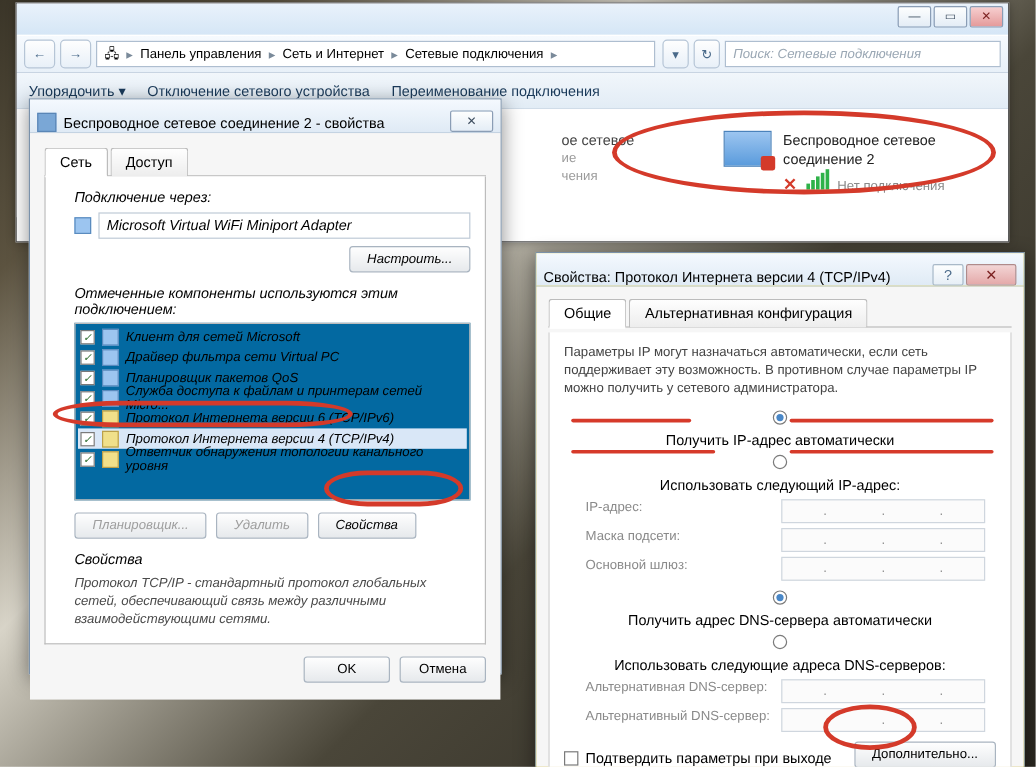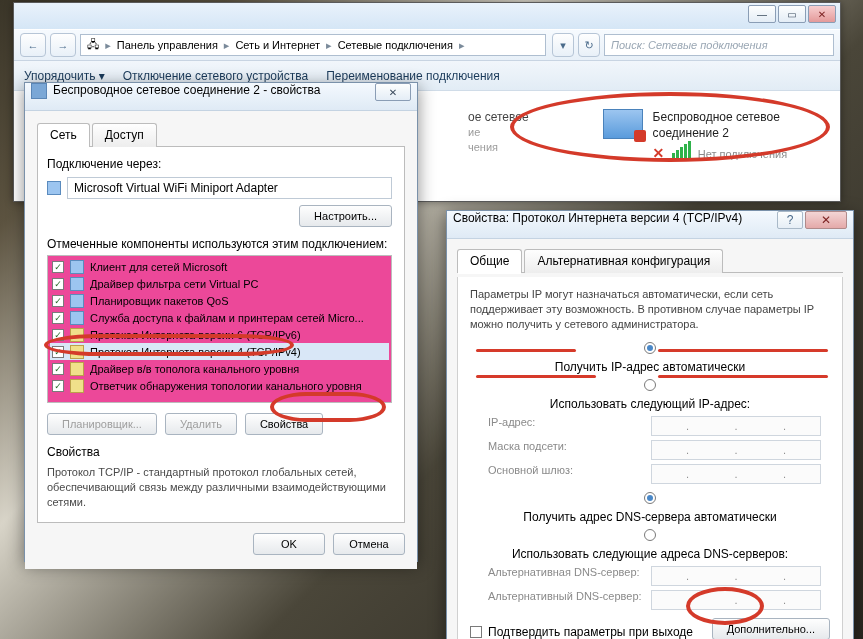--- a/index.html
+++ b/index.html
@@ -135,21 +135,21 @@
   .dlg {
     position: absolute;
     border: 1px solid #7a91aa;
     background: #f2f2f2;
     box-shadow: 0 4px 16px rgba(0,0,0,.45);
   }
   .dlg-title {
     height: 28px;
     background: linear-gradient(#f4f9fe,#dfeaf5);
     border-bottom: 1px solid #c4d3e2;
-    display:flex; align-items:flex-start;
+    display:flex; align-items:flex-end;
     padding: 0 6px;
     font-size: 12px;
   }
   .dlg-title .t-ico {
     width:16px;height:16px;margin-right:6px;
     background:#7aa7d6; border:1px solid #5a86b6;
   }
   .dlg-title .spacer{flex:1;}
   .dlg-body { padding: 8px 12px 14px 12px; background:#f6f6f6; }
 
@@ -181,21 +181,21 @@
     height:22px; padding: 0 14px;
     border:1px solid #a9b4c0; background:linear-gradient(#fefefe,#e6e9ec);
     border-radius:3px; font-size:11px;
     display:inline-flex;align-items:center;justify-content:center;
     min-width:72px;
   }
   .btn.disabled { color:#9e9e9e; }
   .btn.primary { border-color:#4aa0e0; box-shadow:0 0 0 1px #8cc6f2 inset; }
 
   .complist {
-    border:1px solid #bcbcbc; background:#ec4899;
+    border:1px solid #bcbcbc; background:#0369a1;
     height:148px; margin-top:4px;
     overflow:hidden;
     padding:2px;
   }
   .complist .row {
     display:flex; align-items:center; gap:6px;
     height:17px; font-size:11px; padding:0 2px;
   }
   .chk { width:12px;height:12px;border:1px solid #7a7a7a;background:#fff;display:inline-flex;align-items:center;justify-content:center;font-size:9px;color:#2a6a2a;}
   .chk::before{content:'✓';}
@@ -329,21 +329,21 @@
     <span class="t-ico"></span>
     <span>Беспроводное сетевое соединение 2 - свойства</span>
     <span class="spacer"></span>
     <div class="winbtn" style="width:36px">✕</div>
   </div>
   <div class="dlg-body">
     <div class="tabs">
       <div class="tab active">Сеть</div>
       <div class="tab">Доступ</div>
     </div>
-    <div style="background:#fff;border:1px solid #bcbcbc;border-top:none;padding:10px 12px 12px 9px;">
+    <div style="background:#fff;border:1px solid #bcbcbc;border-top:none;padding:10px 12px 12px 24px;font-style:italic;">
       <div style="font-size:12px;">Подключение через:</div>
       <div class="fieldrow">
         <span class="mini-ico net"></span>
         <div class="textfield">
           <span>Microsoft Virtual WiFi Miniport Adapter</span>
         </div>
       </div>
       <div style="text-align:right;margin-top:4px">
         <div class="btn">Настроить...</div>
       </div>
@@ -372,25 +372,20 @@
           </div>
         <div class="row">
             <span class="chk"></span>
             <span class="mini-ico prot"></span>
             <span>Протокол Интернета версии 6 (TCP/IPv6)</span>
           </div>
         <div class="row sel">
             <span class="chk"></span>
             <span class="mini-ico prot"></span>
             <span>Протокол Интернета версии 4 (TCP/IPv4)</span>
-          </div>
-        <div class="row">
-            <span class="chk"></span>
-            <span class="mini-ico prot"></span>
-            <span>Драйвер в/в тополога канального уровня</span>
           </div>
         <div class="row">
             <span class="chk"></span>
             <span class="mini-ico prot"></span>
             <span>Ответчик обнаружения топологии канального уровня</span>
           </div>
       </div>
 
       <div style="display:flex;gap:8px;margin-top:10px">
         <div class="btn disabled">Планировщик...</div>

